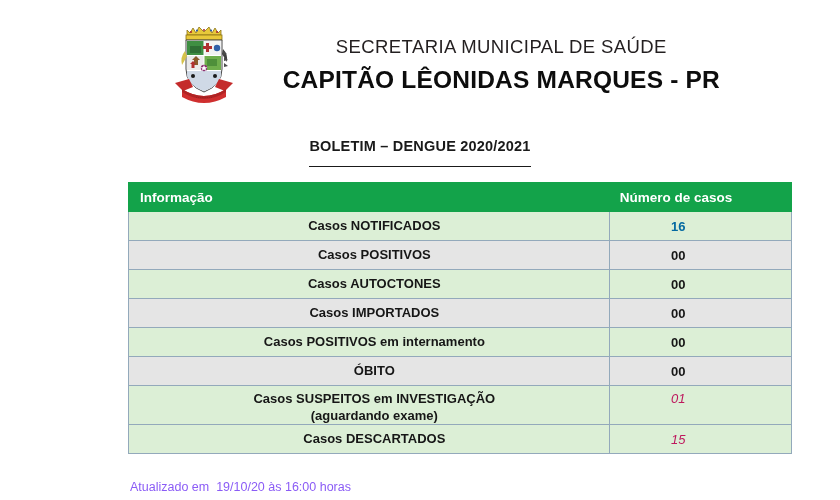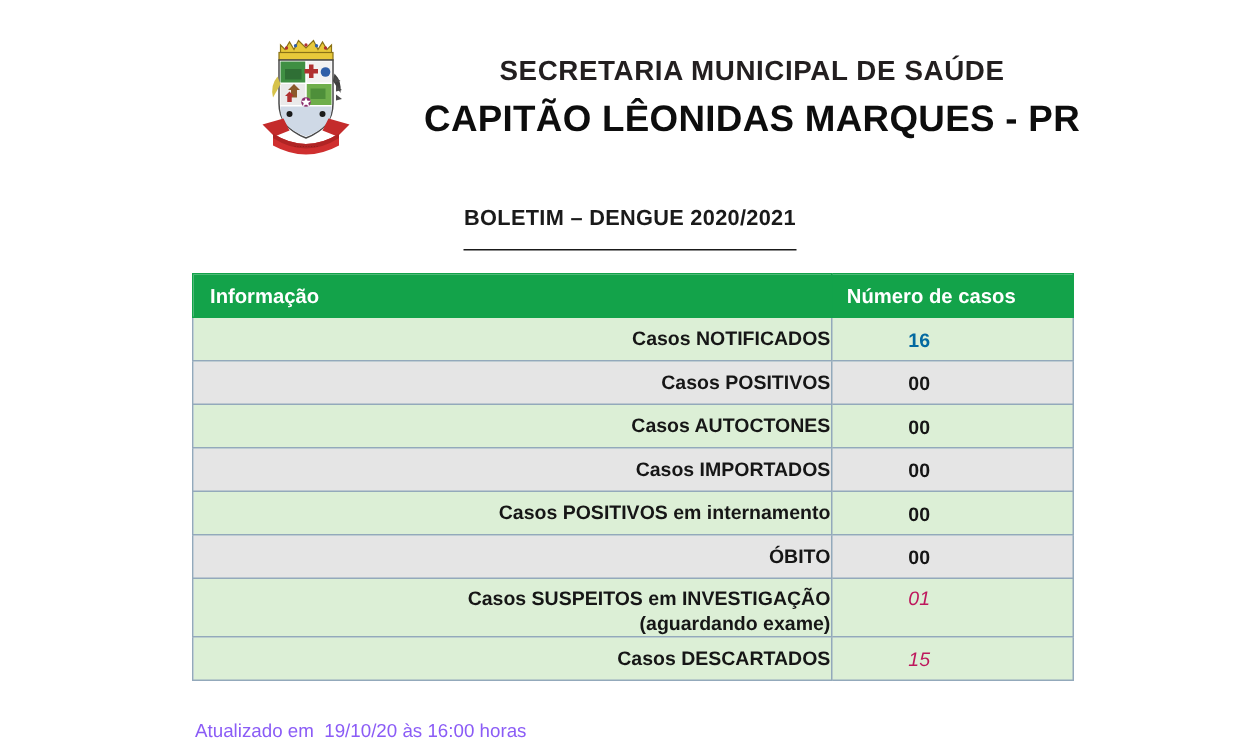--- a/index.html
+++ b/index.html
@@ -38,21 +38,21 @@
   }
   .header-titles {
     margin-left: 34px;
     text-align: center;
     flex: 1;
     padding-right: 120px;
   }
   .org-line1 {
     font-size: 18.5px;
     letter-spacing: 0.4px;
-    font-weight: 700;
+    font-weight: 400;
     color: #231f20;
     white-space: nowrap;
   }
   .org-line2 {
     font-size: 24.5px;
     font-weight: bold;
     letter-spacing: 0.2px;
     color: #0d0d0d;
     margin-top: 8px;
     white-space: nowrap;
@@ -70,21 +70,21 @@
   .bulletin-title span {
     border-bottom: 1.5px solid #1a1a1a;
     padding-bottom: 12px;
   }
 
   
   .table-wrap {
     position: absolute;
     left: 128px;
     top: 182px;
-    width: 588px;
+    width: 664px;
   }
   table.report {
     width: 100%;
     border-collapse: collapse;
     table-layout: fixed;
     font-size: 13px;
   }
   table.report th,
   table.report td {
     border: 1.5px solid #93a9bb;
@@ -110,21 +110,21 @@
   col.c-info { width: 72.5%; }
   col.c-num  { width: 27.5%; }
 
   table.report tbody tr td {
     height: 28px;
   }
   tr.shade td { background: #dcefd6; }
   tr.plain td { background: #e5e5e5; }
 
   td.label {
-    text-align: right;
+    text-align: center;
     padding-left: 11px !important;
     font-weight: bold;
     color: #161616;
     line-height: 1.28;
   }
   td.value {
     text-align: center;
     font-weight: bold;
     color: #161616;
     padding-right: 44px !important;

